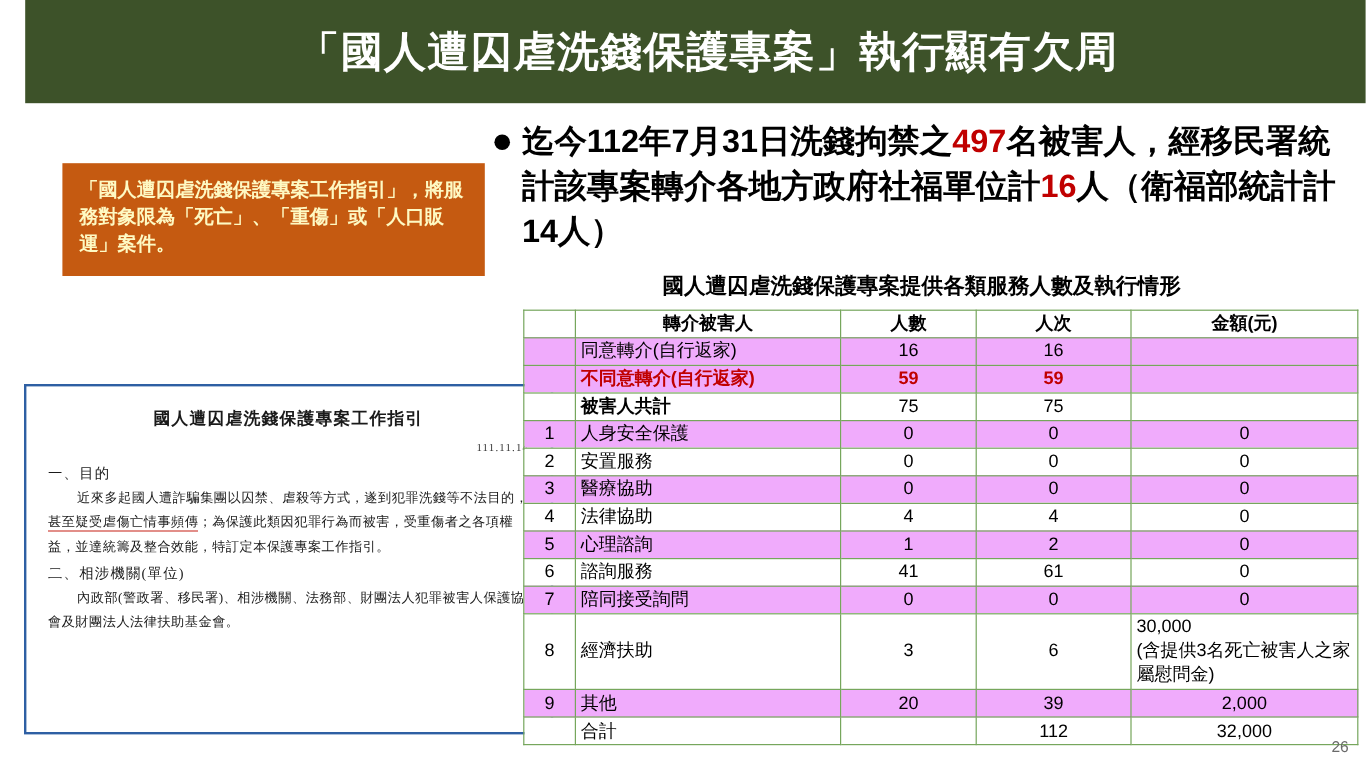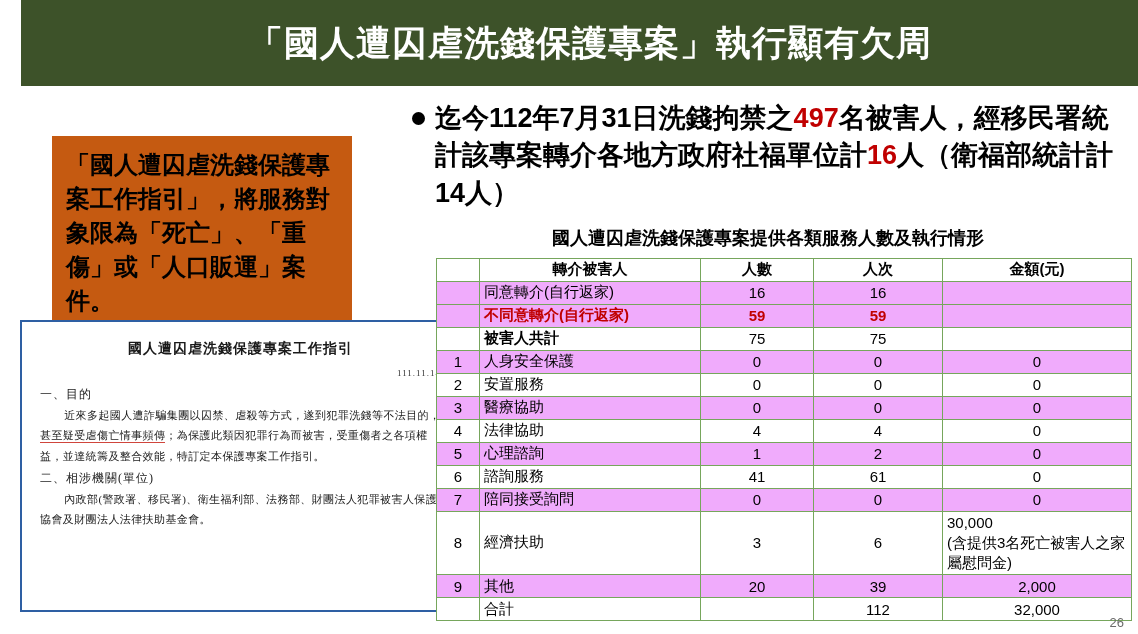--- a/index.html
+++ b/index.html
@@ -21,24 +21,24 @@
     font-size:35px;
     font-weight:bold;
     letter-spacing:1px;
     white-space:nowrap;
   }
   
   .left-col{
     position:absolute;left:20px;top:104px;width:378px;height:516px;
   }
   .orange-box{
-    position:absolute;left:32px;top:32px;width:300px;
+    position:absolute;left:32px;top:32px;width:352px;
     background:#c55a11;
-    color:#000000;
-    font-size:24px;
+    color:#fef9c3;
+    font-size:16px;
     font-weight:bold;
     line-height:1.42;
     padding:12px 14px 14px 14px;
     box-sizing:border-box;
   }
   .doc-box{
     position:absolute;left:0px;top:216px;width:441px;height:292px;
     background:#ffffff;
     border:2px solid #2e5fa3;
     box-sizing:border-box;
@@ -147,21 +147,21 @@
 <div class="left-col">
 
   <div class="orange-box">「國人遭囚虐洗錢保護專案工作指引」，將服務對象限為「死亡」、「重傷」或「人口販運」案件。</div>
 
   <div class="doc-box">
     <div class="doc-title">國人遭囚虐洗錢保護專案工作指引</div>
     <div class="doc-date">111.11.14</div>
     <div class="doc-h">一、目的</div>
     <div class="doc-p"><span>近來多起國人遭詐騙集團以囚禁、虐殺等方式，遂到犯罪洗錢等不法目的，</span><span class="underline-red">甚至疑受虐傷亡情事頻傳</span><span>；為保護此類因犯罪行為而被害，受重傷者之各項權益，並達統籌及整合效能，特訂定本保護專案工作指引。</span></div>
     <div class="doc-h">二、相涉機關(單位)</div>
-    <div class="doc-p">內政部(警政署、移民署)、衛生福利部、法務部、財團法人犯罪被害人保護協會及財團法人法律扶助基金會。</div>
+    <div class="doc-p">內政部(警政署、移民署)、相涉機關、法務部、財團法人犯罪被害人保護協會及財團法人法律扶助基金會。</div>
   </div>
 
 </div>
 
 <div class="right-col">
 
   <div class="bullet-row">
     <div class="bullet-dot"></div>
     <div class="bullet-text"><span>迄今112年7月31日洗錢拘禁之</span><span class="em-red">497</span><span>名被害人，經移民署統計該專案轉介各地方政府社福單位計</span><span class="em-red">16</span><span>人（衛福部統計計14人）</span></div>
   </div>

